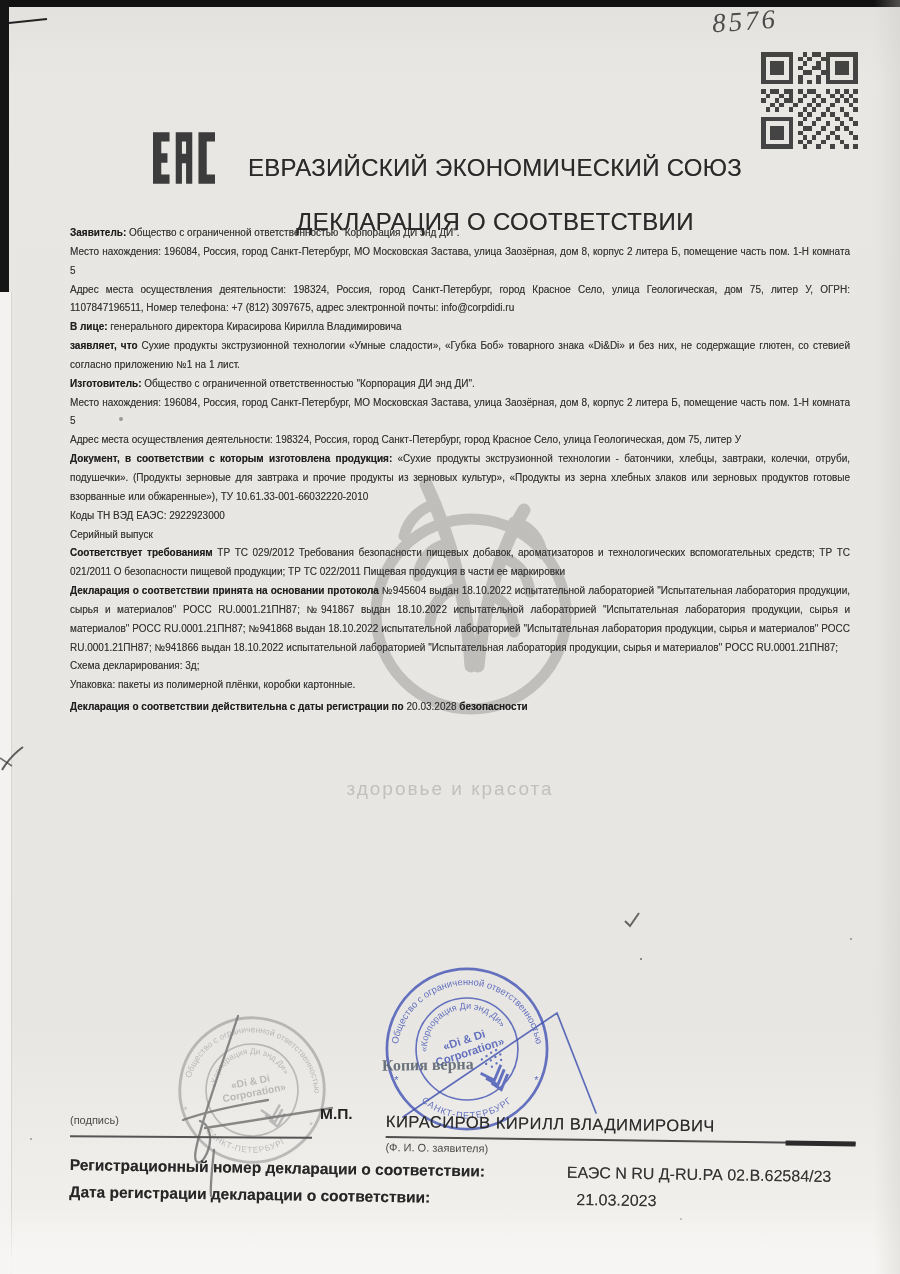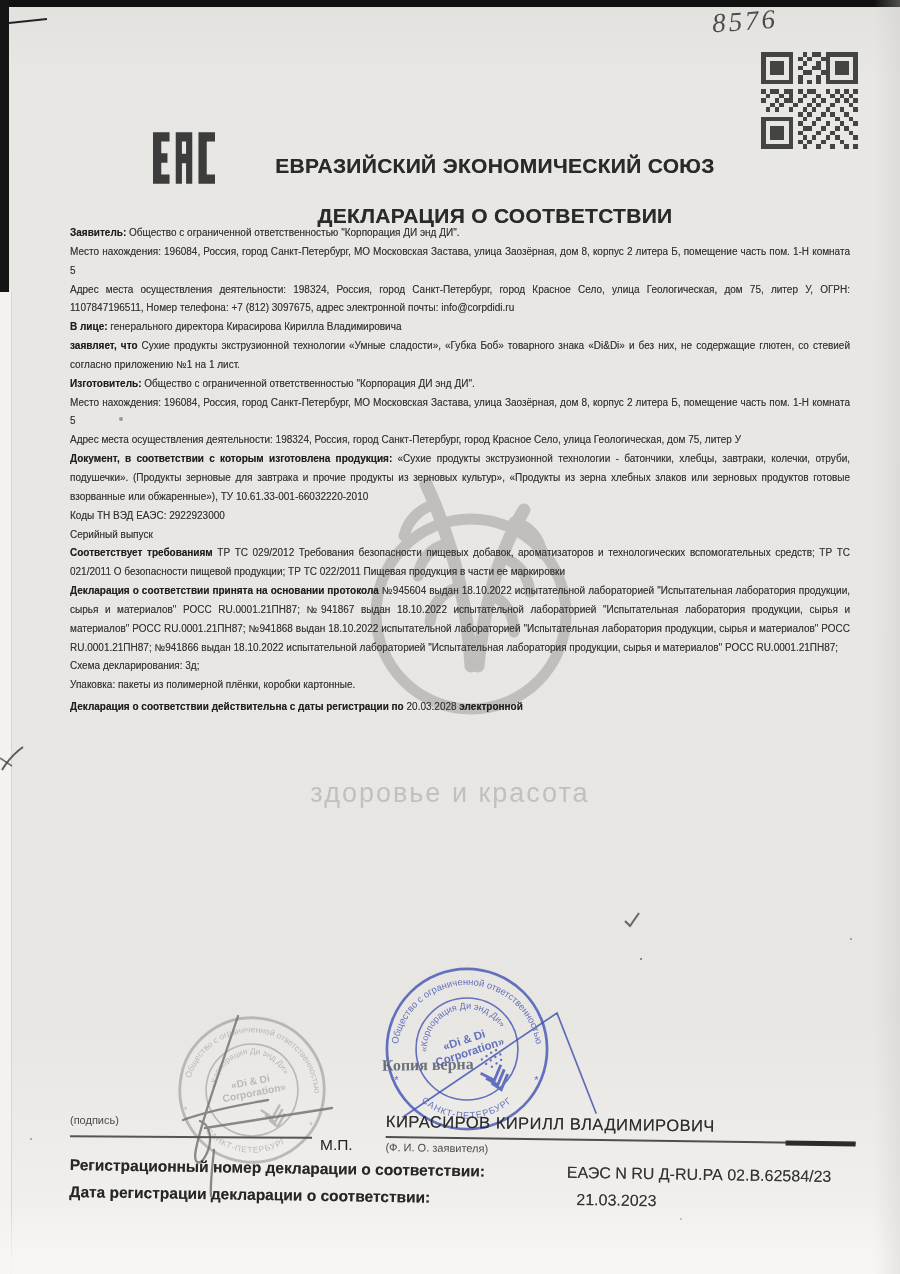--- a/index.html
+++ b/index.html
@@ -17,41 +17,41 @@
         background:linear-gradient(270deg,rgba(200,198,194,.35),rgba(200,198,194,0));pointer-events:none;}
   .speckles{position:absolute;left:640px;top:958px;width:2px;height:2px;border-radius:50%;background:#6a6a6a;
         box-shadow:-520px -540px 0 1px #9a9894, 210px -20px 0 0 #8d8b88, 40px 260px 0 0 #a09e9a, -610px 180px 0 0 #98968f;}
   .handwritten{position:absolute;left:712px;top:6px;font-family:"Liberation Serif",serif;font-style:italic;
         font-size:27px;color:#4c4c4c;transform:rotate(-4deg);letter-spacing:3px;}
   
   .eac{position:absolute;left:153px;top:131px;filter:blur(.3px);}
   .qr{position:absolute;left:761px;top:52px;filter:blur(.2px);opacity:.88;}
   .titles{position:absolute;left:170px;top:154px;width:650px;text-align:center;color:#2a2a2a;
         text-shadow:0 0 .5px rgba(40,40,40,.6);}
-  .titles .t{font-size:21px;font-weight:bold;letter-spacing:.3px;}
+  .titles .t{font-size:24px;font-weight:normal;letter-spacing:.3px;}
   .titles .t+.t{margin-top:26px;}
   
   .doc-body{position:absolute;left:70px;top:224px;width:780px;font-size:10px;line-height:18.85px;
         text-align:justify;color:#363636;text-shadow:0 0 .4px rgba(55,55,55,.55);}
   .doc-body p{margin:0;}
   .doc-body b{color:#1f1f1f;}
   .gap{margin-top:3px !important;}
   
   .wm-emblem{position:absolute;left:340px;top:448px;opacity:.40;mix-blend-mode:multiply;}
   .wm-brand{position:absolute;left:150px;top:676px;width:580px;text-align:center;font-size:92px;font-weight:bold;
         color:#8a8a8a;opacity:.42;letter-spacing:1px;mix-blend-mode:multiply;line-height:92px;}
-  .wm-tagline{position:absolute;left:170px;top:778px;width:560px;text-align:center;font-size:27px;
+  .wm-tagline{position:absolute;left:170px;top:778px;width:560px;text-align:center;font-size:19px;
         color:#8f8f8f;opacity:.38;letter-spacing:2px;mix-blend-mode:multiply;}
   
   .stamp-grey{position:absolute;left:170px;top:1008px;color:#8c8c8c;opacity:.52;transform:rotate(7deg);}
   .stamp-blue{position:absolute;left:376px;top:958px;color:#4253b4;opacity:.8;filter:blur(.2px);}
   .sig-svg{position:absolute;left:0;top:0;pointer-events:none;}
   .copy-note{position:absolute;left:382px;top:1056px;font-family:"Liberation Serif",serif;font-size:16px;
         font-weight:bold;color:#5c6670;opacity:.9;transform:rotate(-1deg);}
-  .mp{position:absolute;left:320px;top:1136px;font-size:15.5px;font-weight:normal;color:#222;}
+  .mp{position:absolute;left:320px;top:1105px;font-size:15.5px;font-weight:bold;color:#222;}
   .sig-line{position:absolute;left:70px;top:1136px;width:242px;height:2px;background:#555;transform:rotate(.4deg);}
   .sig-caption{position:absolute;left:70px;top:1114px;font-size:11px;color:#4a4a4a;}
   .sig-right{position:absolute;left:386px;top:1112px;width:480px;transform:rotate(.8deg);transform-origin:0 0;}
   .holder-name{font-size:16.5px;color:#2c2c2c;letter-spacing:.5px;text-shadow:0 0 .4px rgba(44,44,44,.6);}
   .name-line{margin-top:5px;width:470px;height:2px;background:#4e4e4e;position:relative;}
   .name-line:after{content:"";position:absolute;right:0;top:-1px;width:70px;height:5px;background:#2b2b2b;}
   .name-caption{margin-top:3px;font-size:11px;color:#4a4a4a;}
   .reg{position:absolute;left:70px;top:1156px;width:800px;transform:rotate(.9deg);transform-origin:0 0;
         text-shadow:0 0 .4px rgba(50,50,50,.55);}
   .reg-row{display:flex;margin-bottom:9px;}
@@ -139,21 +139,21 @@
     <p><b>Изготовитель:</b><span> Общество с ограниченной ответственностью "Корпорация ДИ энд ДИ".</span></p>
     <p>Место нахождения: 196084, Россия, город Санкт-Петербург, МО Московская Застава, улица Заозёрная, дом 8, корпус 2 литера Б, помещение часть пом. 1-Н комната 5</p>
     <p>Адрес места осуществления деятельности: 198324, Россия, город Санкт-Петербург, город Красное Село, улица Геологическая, дом 75, литер У</p>
     <p><b>Документ, в соответствии с которым изготовлена продукция:</b><span> «Сухие продукты экструзионной технологии - батончики, хлебцы, завтраки, колечки, отруби, подушечки». (Продукты зерновые для завтрака и прочие продукты из зерновых культур», «Продукты из зерна хлебных злаков или зерновых продуктов готовые взорванные или обжаренные»), ТУ 10.61.33-001-66032220-2010</span></p>
     <p>Коды ТН ВЭД ЕАЭС: 2922923000</p>
     <p>Серийный выпуск</p>
     <p><b>Соответствует требованиям</b><span> ТР ТС 029/2012 Требования безопасности пищевых добавок, ароматизаторов и технологических вспомогательных средств; ТР ТС 021/2011 О безопасности пищевой продукции; ТР ТС 022/2011 Пищевая продукция в части ее маркировки</span></p>
     <p><b>Декларация о соответствии принята на основании протокола</b><span> №945604 выдан 18.10.2022 испытательной лабораторией "Испытательная лаборатория продукции, сырья и материалов" РОСС RU.0001.21ПН87; №941867 выдан 18.10.2022 испытательной лабораторией "Испытательная лаборатория продукции, сырья и материалов" РОСС RU.0001.21ПН87; №941868 выдан 18.10.2022 испытательной лабораторией "Испытательная лаборатория продукции, сырья и материалов" РОСС RU.0001.21ПН87; №941866 выдан 18.10.2022 испытательной лабораторией "Испытательная лаборатория продукции, сырья и материалов" РОСС RU.0001.21ПН87;</span></p>
     <p>Схема декларирования: 3д;</p>
     <p>Упаковка: пакеты из полимерной плёнки, коробки картонные.</p>
-    <p class="gap"><b>Декларация о соответствии действительна с даты регистрации по</b><span> 20.03.2028 </span><b>электронной</b></p>
+    <p class="gap"><b>Декларация о соответствии действительна с даты регистрации по</b><span> 20.03.2028 </span><b>безопасности</b></p>
   </div>
 
   <div class="wm-tagline">здоровье и красота</div>
 
   <svg class="stamp-grey" width="164" height="164" viewBox="-100 -100 200 200" fill="none" stroke="currentColor">
     <circle r="88" stroke-width="3.5"></circle>
     <circle r="56" stroke-width="2"></circle>
     <defs>
       <path id="gt-top" d="M -74,28 A 77,77 0 1 1 74,28"></path>
       <path id="gt-bot" d="M -60,47 A 76,76 0 0 0 60,47"></path>

